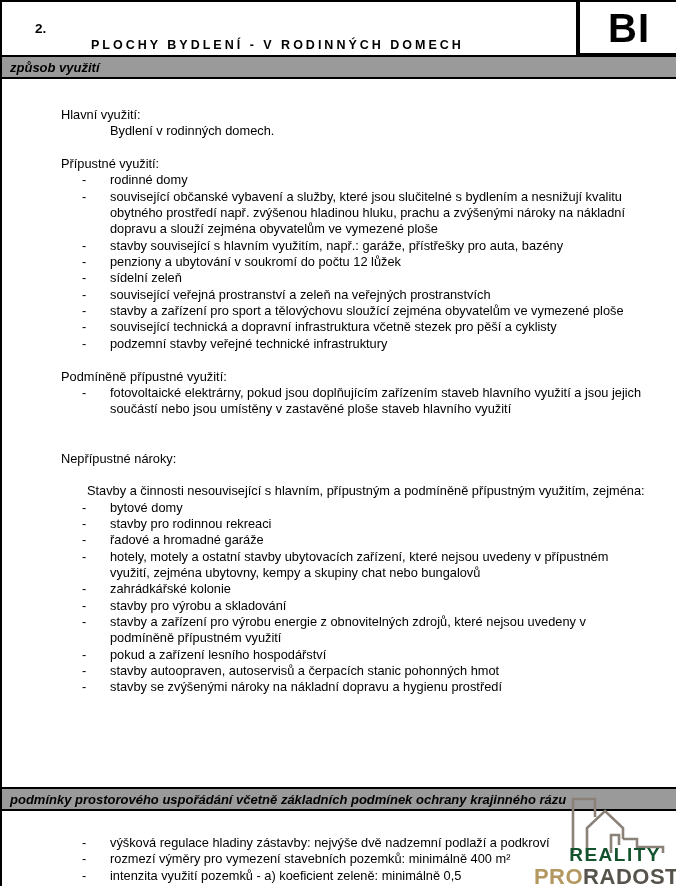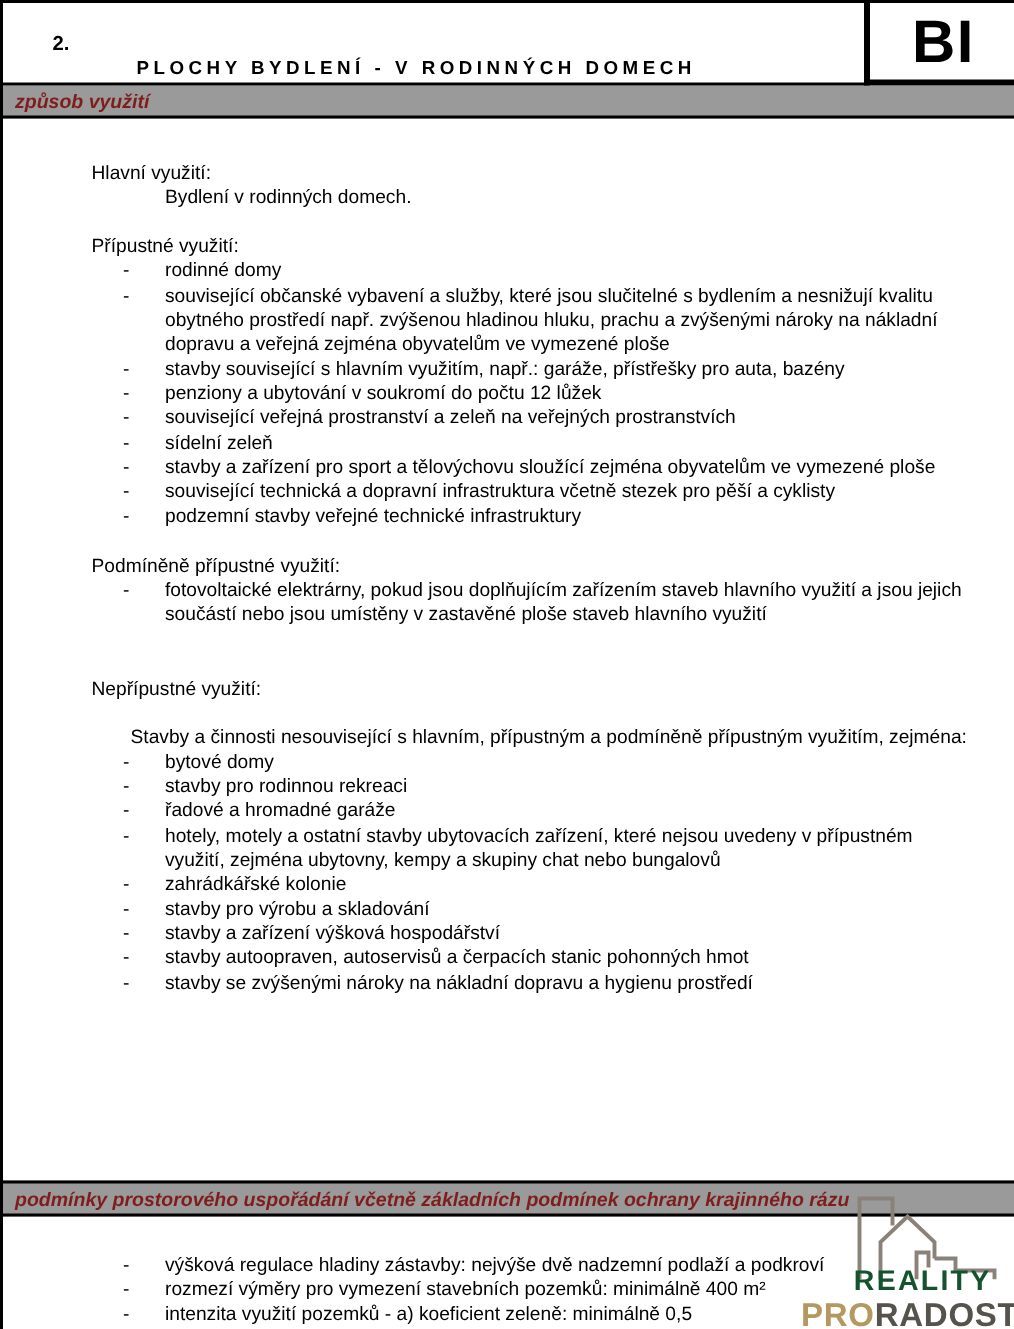--- a/index.html
+++ b/index.html
@@ -41,21 +41,21 @@
   .code-text { font-size: 40px; font-weight: bold; line-height: 1; letter-spacing: 1px; }
   
   .bar {
     box-sizing: border-box;
     background: #9a9a9a;
     border-bottom: 2px solid #000;
     height: 22px;
     display: flex; align-items: center;
     padding-left: 8px;
     font-size: 13px; font-weight: bold; font-style: italic;
-    color: #7f1d1d;
+    color: #000000;
   }
   .bar2 { border-top: 2px solid #000; height: 24px; }
   
   .content {
     box-sizing: border-box;
     font-size: 12.8px;
     line-height: 16.35px;
     padding: 28px 28px 0 59px;
   }
   .content-1 { height: 708px; overflow: hidden; }
@@ -108,54 +108,55 @@
 
     <div class="heading">Hlavní využití:</div>
     <div class="indented">Bydlení v rodinných domech.</div>
 
     <div class="spacer-1"></div>
 
     <div class="heading">Přípustné využití:</div>
     <ul class="dash-list">
 
     <li>rodinné domy</li>
-        <li>související občanské vybavení a služby, které jsou slučitelné s bydlením a nesnižují kvalitu obytného prostředí např. zvýšenou hladinou hluku, prachu a zvýšenými nároky na nákladní dopravu a veřejná zejména obyvatelům ve vymezené ploše</li>
+        <li>související občanské vybavení a služby, které jsou slučitelné s bydlením a nesnižují kvalitu obytného prostředí např. zvýšenou hladinou hluku, prachu a zvýšenými nároky na nákladní dopravu a slouží zejména obyvatelům ve vymezené ploše</li>
         <li>stavby související s hlavním využitím, např.: garáže, přístřešky pro auta, bazény</li>
         <li>penziony a ubytování v soukromí do počtu 12 lůžek</li>
+        <li>sídelní zeleň</li>
         <li>související veřejná prostranství a zeleň na veřejných prostranstvích</li>
-        <li>sídelní zeleň</li>
         <li>stavby a zařízení pro sport a tělovýchovu sloužící zejména obyvatelům ve vymezené ploše</li>
         <li>související technická a dopravní infrastruktura včetně stezek pro pěší a cyklisty</li>
         <li>podzemní stavby veřejné technické infrastruktury</li>
       </ul>
 
     <div class="spacer-1"></div>
 
     <div class="heading">Podmíněně přípustné využití:</div>
     <ul class="dash-list">
 
     <li>fotovoltaické elektrárny, pokud jsou doplňujícím zařízením staveb hlavního využití a jsou jejich součástí nebo jsou umístěny v zastavěné ploše staveb hlavního využití</li>
       </ul>
 
     <div class="spacer-big"></div>
 
-    <div class="heading">Nepřípustné využití:</div>
+    <div class="heading">Nepřípustné nároky:</div>
 
     <div class="spacer-1"></div>
 
     <div class="intro">Stavby a činnosti nesouvisející s hlavním, přípustným a podmíněně přípustným využitím, zejména:</div>
     <ul class="dash-list">
 
     <li>bytové domy</li>
         <li>stavby pro rodinnou rekreaci</li>
         <li>řadové a hromadné garáže</li>
         <li>hotely, motely a ostatní stavby ubytovacích zařízení, které nejsou uvedeny v přípustném využití, zejména ubytovny, kempy a skupiny chat nebo bungalovů</li>
         <li>zahrádkářské kolonie</li>
         <li>stavby pro výrobu a skladování</li>
-        <li>stavby a zařízení výšková hospodářství</li>
+        <li>stavby a zařízení pro výrobu energie z obnovitelných zdrojů, které nejsou uvedeny v podmíněně přípustném využití</li>
+        <li>pokud a zařízení lesního hospodářství</li>
         <li>stavby autoopraven, autoservisů a čerpacích stanic pohonných hmot</li>
         <li>stavby se zvýšenými nároky na nákladní dopravu a hygienu prostředí</li>
       </ul>
 
   </div>
 
   <div class="bar bar2" style="background: rgb(154, 154, 154);">
     <span>podmínky prostorového uspořádání včetně základních podmínek ochrany krajinného rázu</span>
   </div>
 

